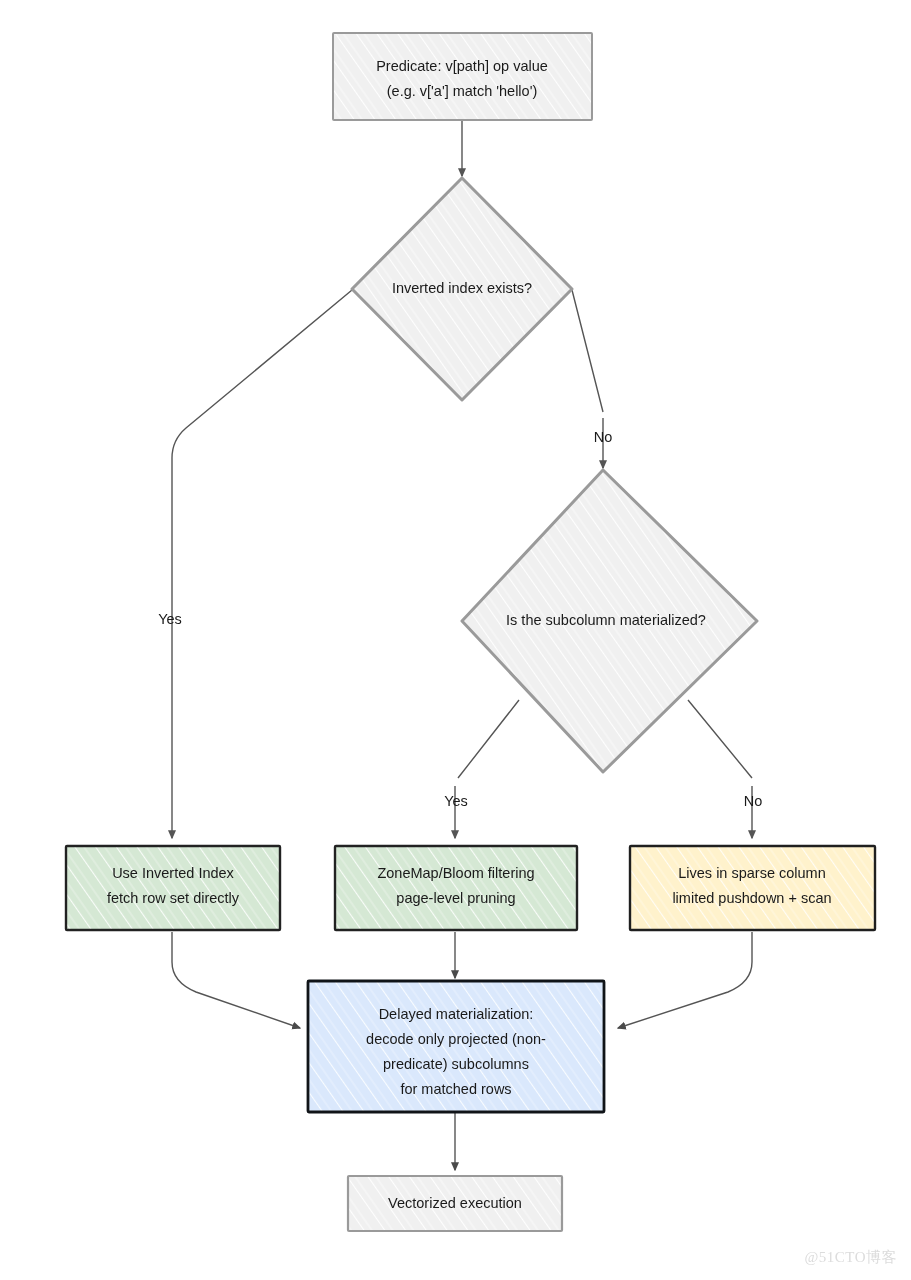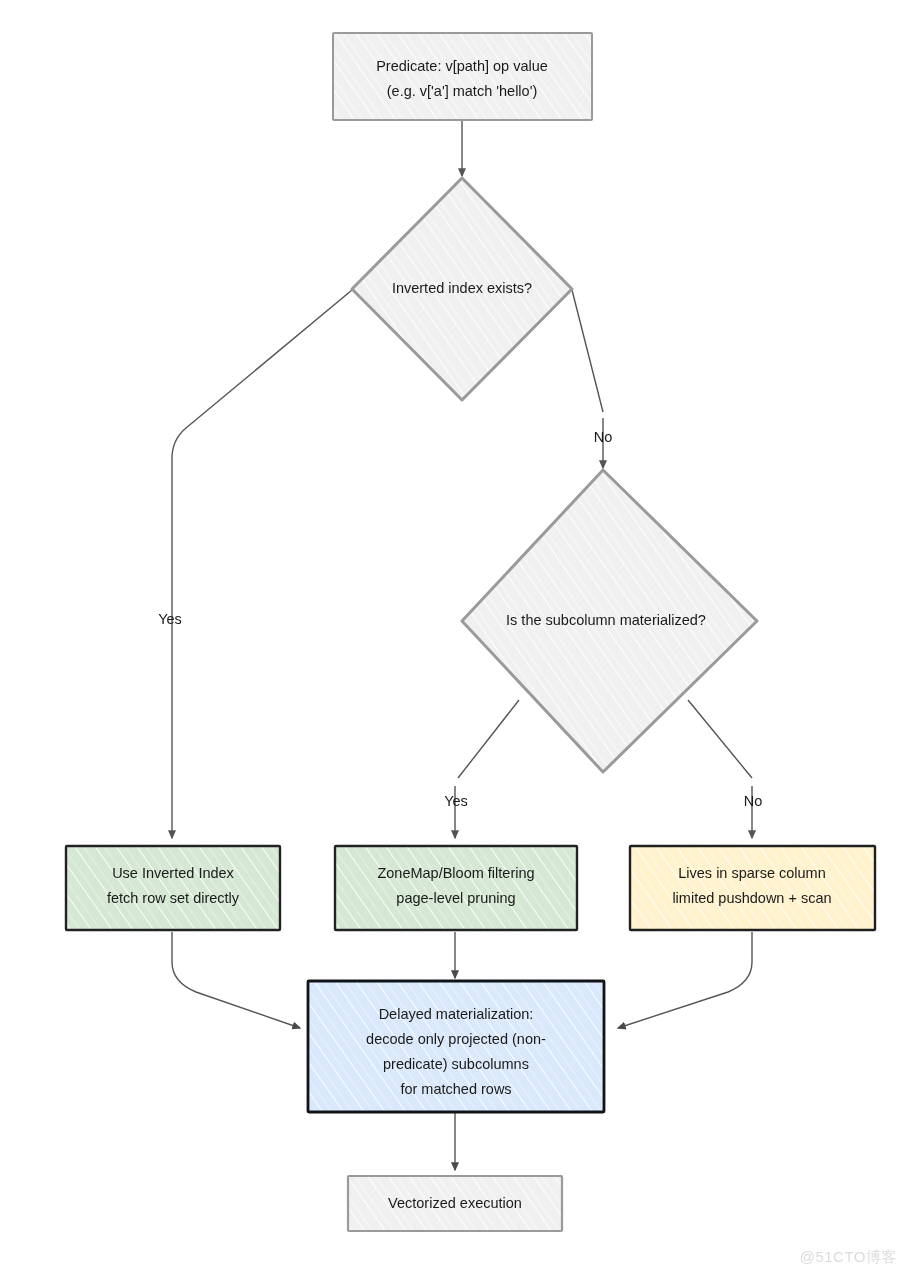--- a/index.html
+++ b/index.html
@@ -35,21 +35,21 @@
     font-family: "Liberation Sans", sans-serif;
     font-size: 14.5px;
     fill: #1a1a1a;
     text-anchor: middle;
     dominant-baseline: middle;
   }
   .watermark {
     position: absolute;
     right: 14px;
     bottom: 10px;
-    font-family: Liberation Sans, sans-serif;
+    font-family: Liberation Serif, serif;
     font-size: 15px;
     color: #dcdcdc;
     letter-spacing: 0.5px;
     user-select: none;
   }
 </style>
 </head>
 <body>
 
 <div id="canvas">

